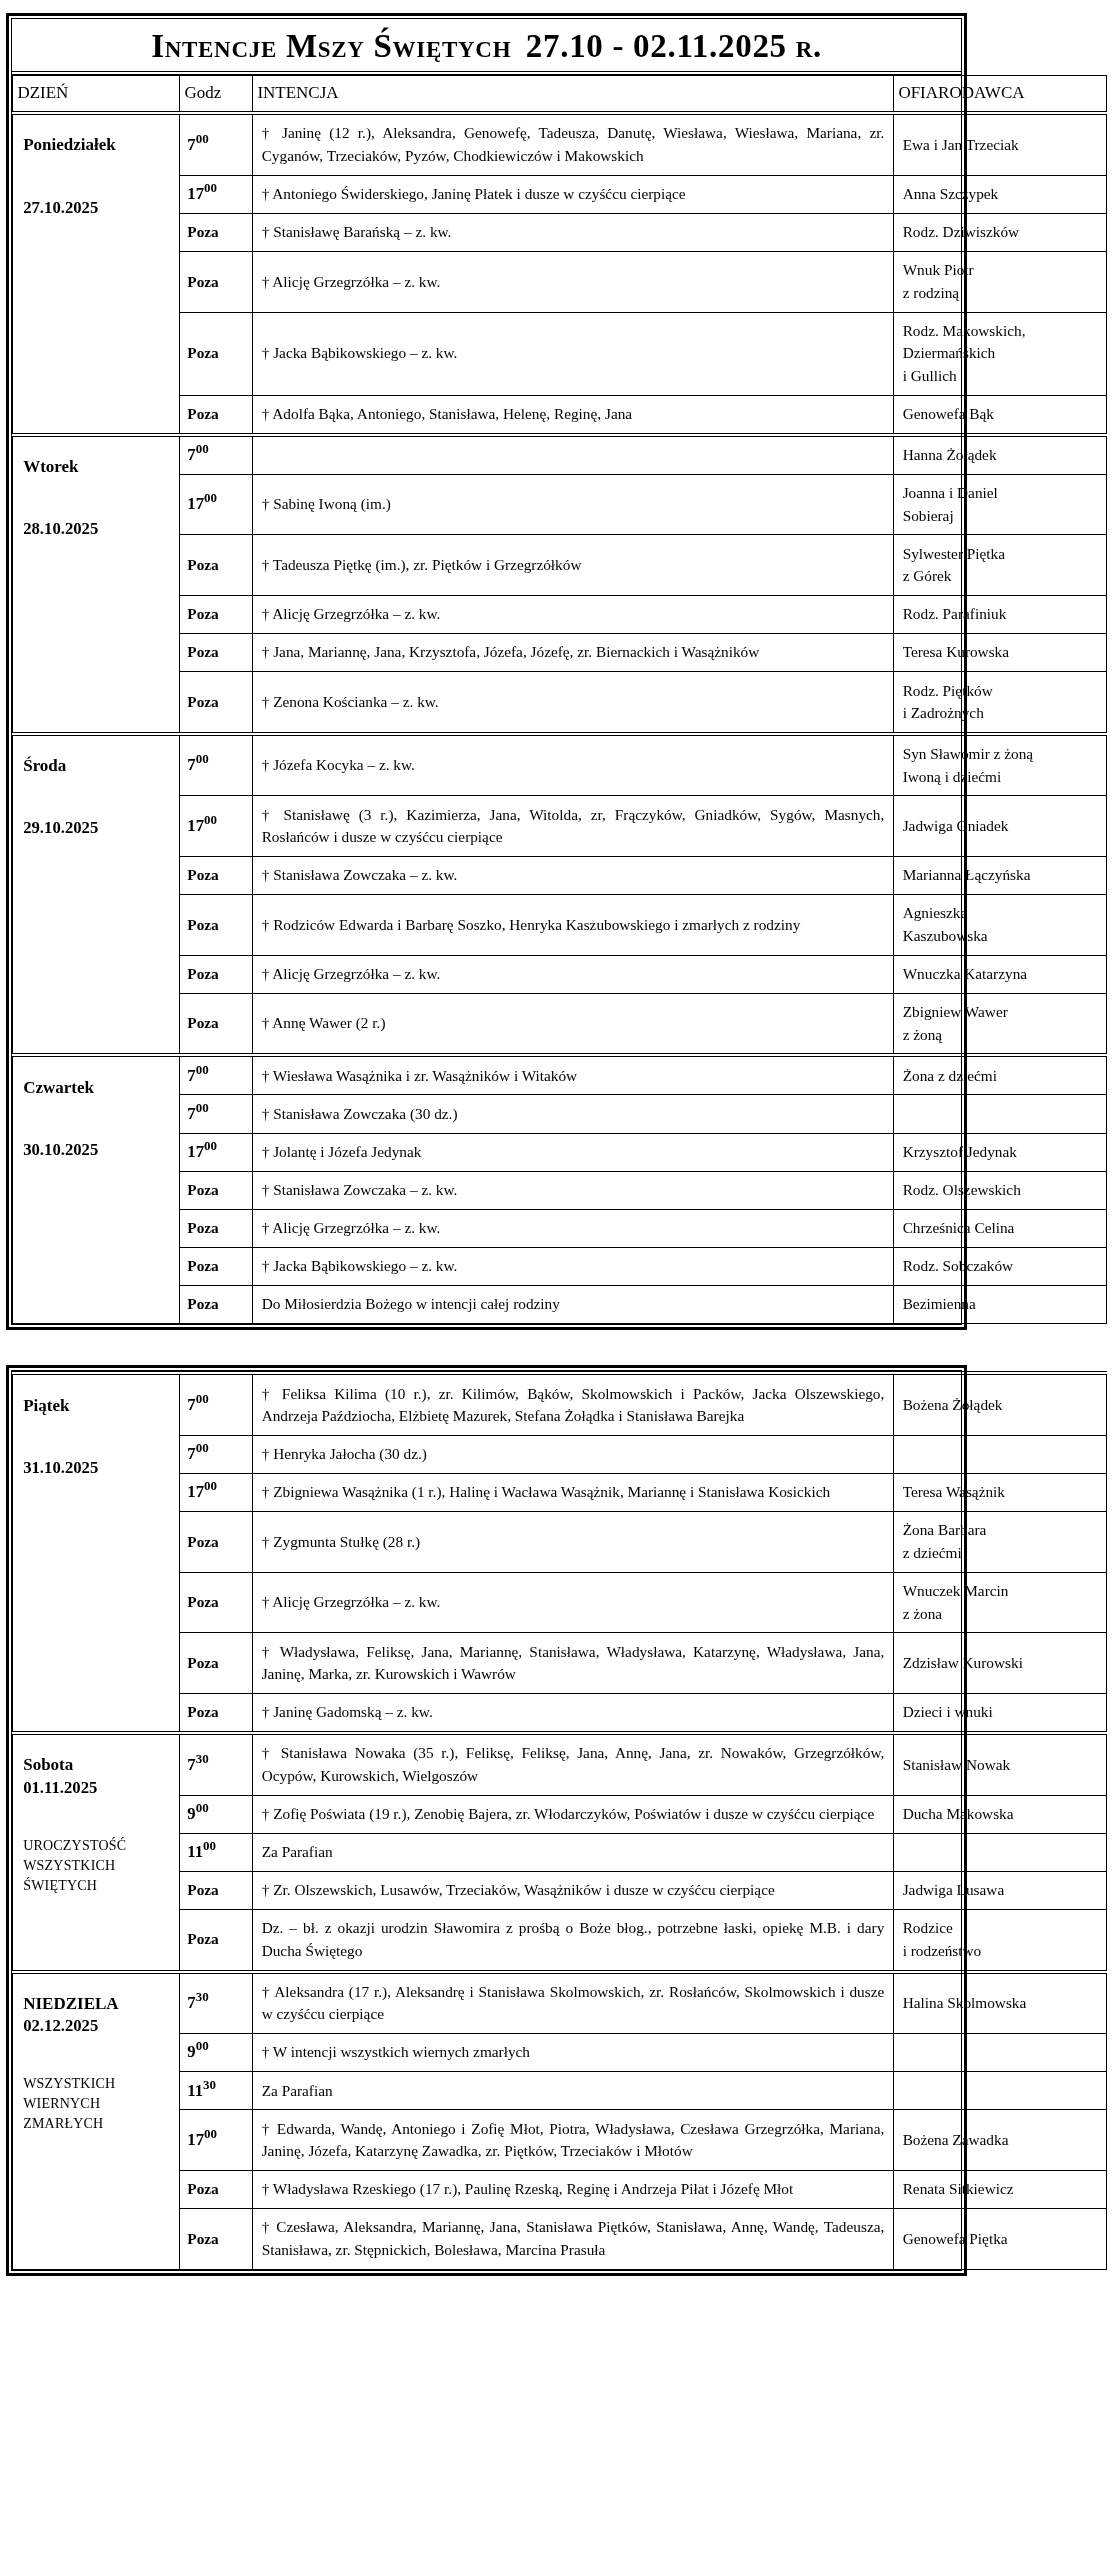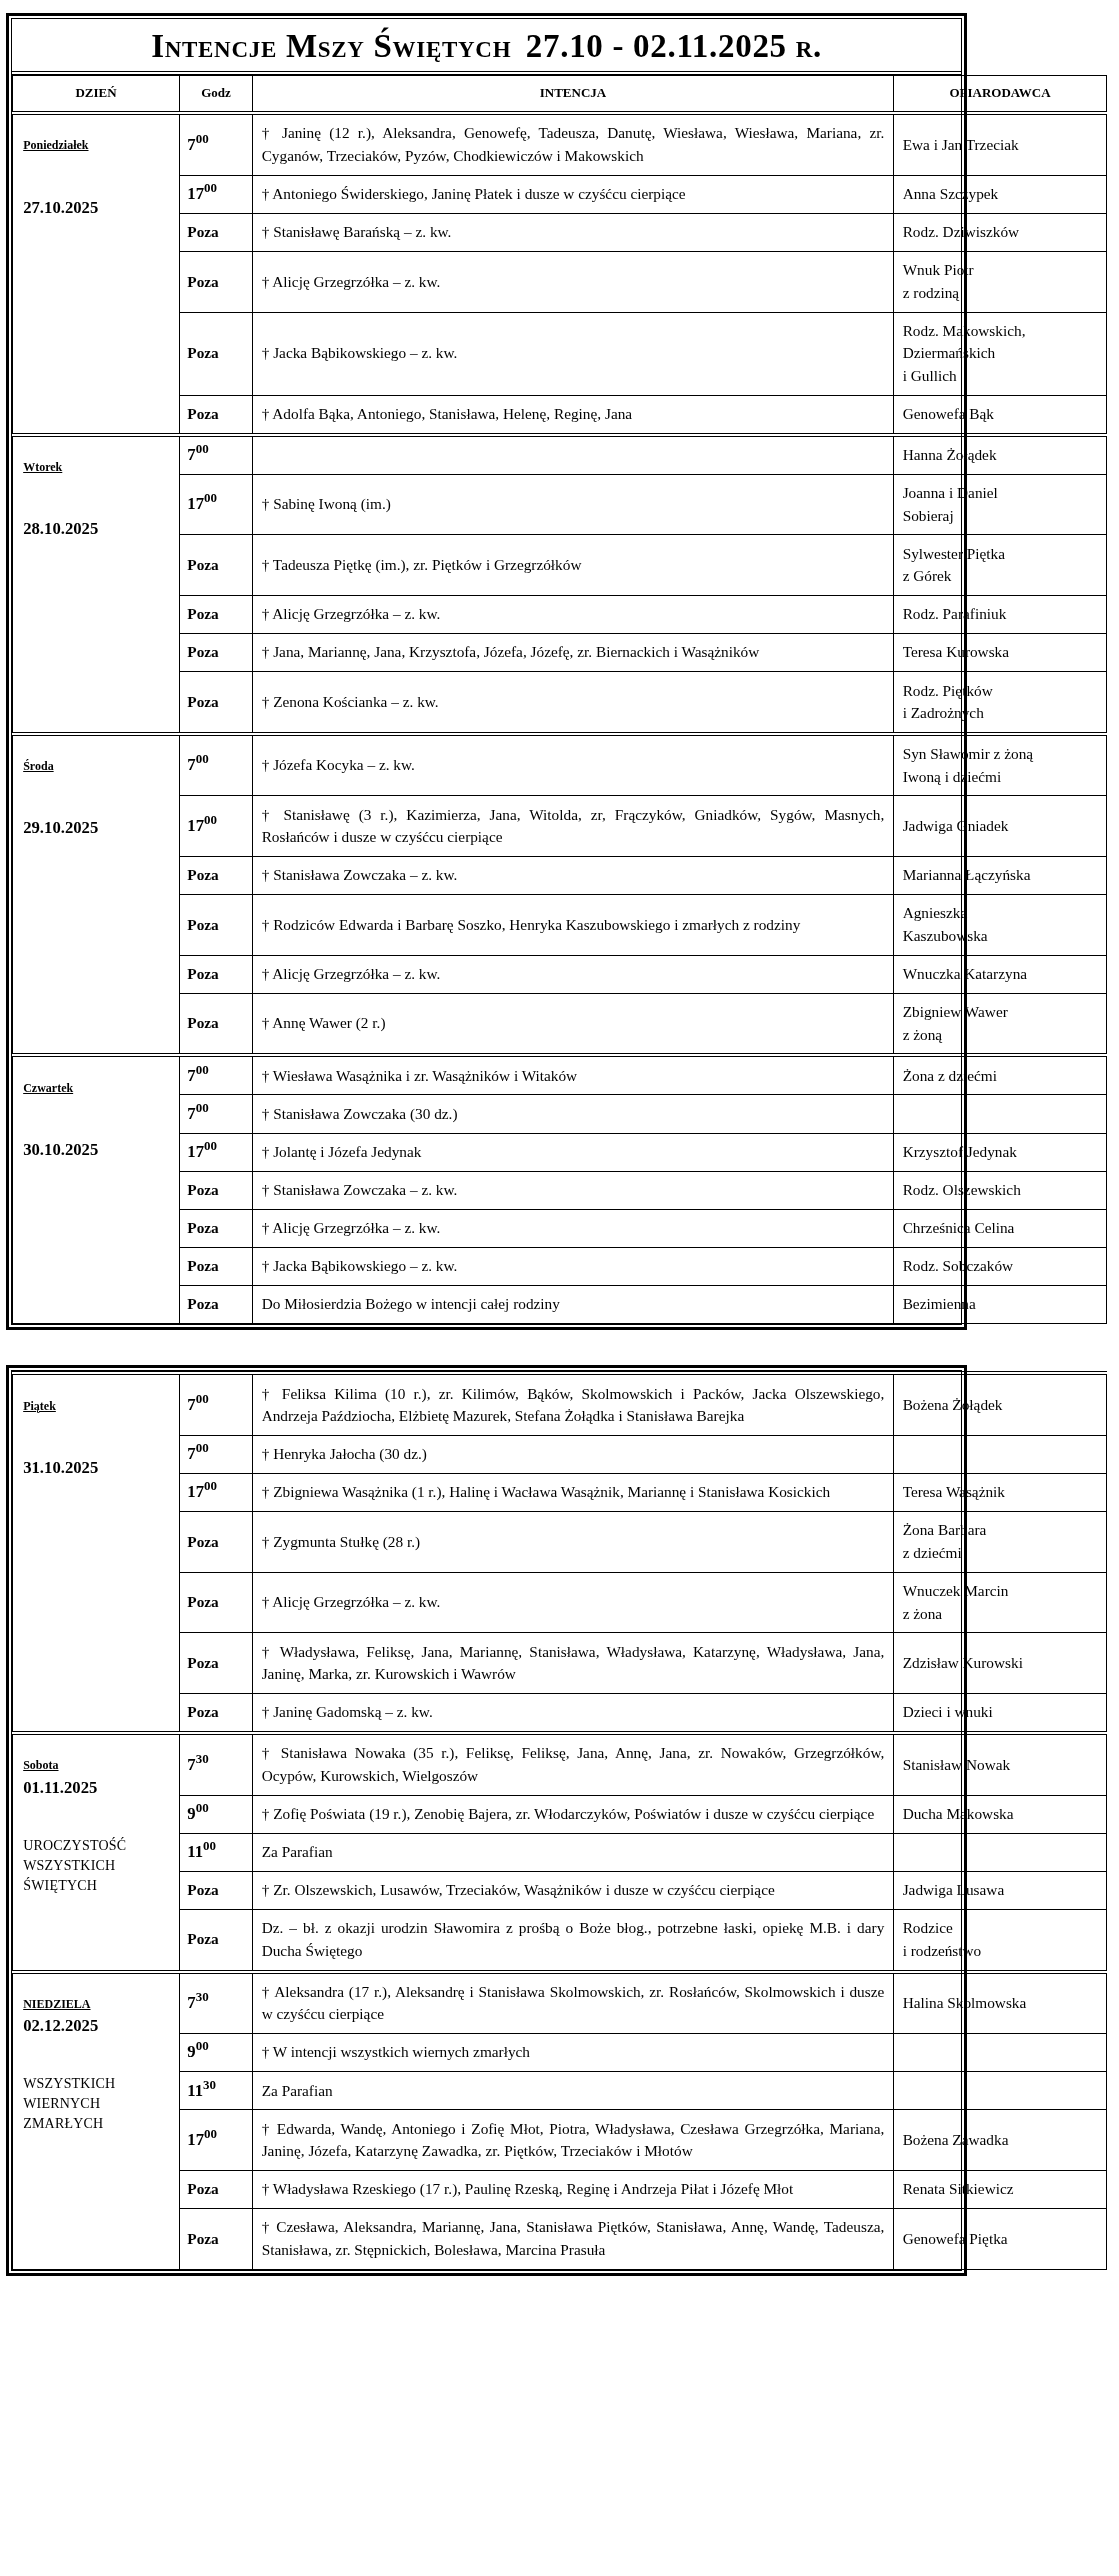--- a/index.html
+++ b/index.html
@@ -6,33 +6,33 @@
     font-family:"Liberation Serif","DejaVu Serif",serif;}
   .page{width:979px;box-sizing:border-box;padding:13px 11.6px 8.7px 5.8px;}
   .sheet{border:3.6px solid #000;padding:2.2px;background:#fff;}
   .sheet + .sheet{margin-top:35px;}
   .sheet-inner{border:1.5px solid #000;}
   .title-row{text-align:center;padding:8.7px 4.4px 5.8px;border-bottom:4.4px double #000;
     font-weight:bold;font-variant:small-caps;font-size:33px;letter-spacing:0.7px;white-space:nowrap;}
   .title-dates{margin-left:14.5px;}
   table.grid{width:100%;border-collapse:collapse;table-layout:fixed;}
   col.c-day{width:167px;} col.c-time{width:73px;} col.c-int{width:641px;} col.c-don{width:213px;}
-  th{border:1.5px solid #000;padding:5.8px 4.4px;font-size:13px;font-weight:bold;text-align:center;}
+  th{border:1.5px solid #000;padding:5.8px 4.4px;font-size:17px;font-weight:normal;text-align:left;}
   thead tr{border-bottom:4.4px double #000;}
   tbody{border-top:4.4px double #000;}
   td{border:1.5px solid #000;padding:7.3px 8.7px;font-size:15.3px;line-height:22.5px;vertical-align:middle;}
   tr{height:38px;}
   .time-cell{padding-left:7.3px;}
   .time{font-weight:bold;font-size:16.7px;white-space:nowrap;}
   .time sup{font-size:13px;font-weight:bold;line-height:0;vertical-align:super;letter-spacing:0;}
   .poza{font-weight:bold;font-size:15.3px;}
   .intention-cell{text-align:justify;margin-left:48px;}
   .donor-cell{white-space:pre-line;}
   .day-cell{vertical-align:top;padding-top:20.3px;padding-left:10.2px;}
-  .day-name{font-weight:bold;font-size:12px;line-height:20.3px;text-decoration:underline;}
+  .day-name{font-weight:bold;font-size:17px;line-height:20.3px;}
   .day-date{font-weight:bold;font-size:16.7px;margin-top:42px;line-height:20.3px;}
   .day-cell.has-note .day-date{margin-top:2px;}
   .day-note{font-size:14px;line-height:20px;margin-top:38px;letter-spacing:0.2px;}
 </style>
 </head>
 <body>
 
 <div class="page">
 
   <section class="sheet">

